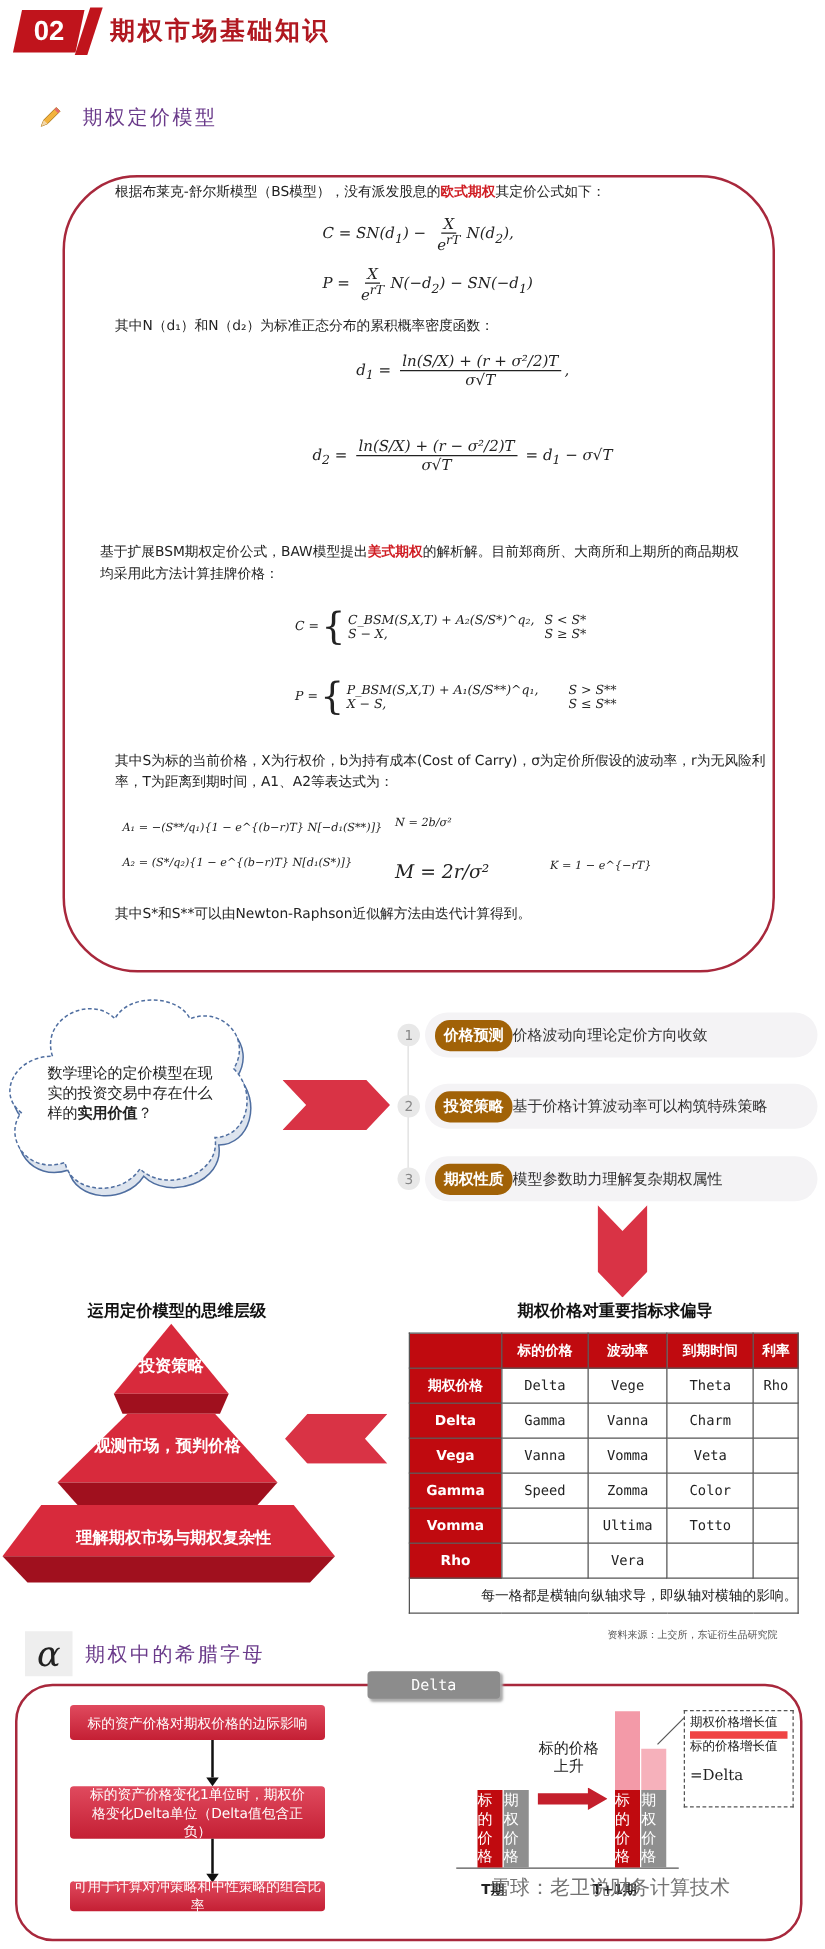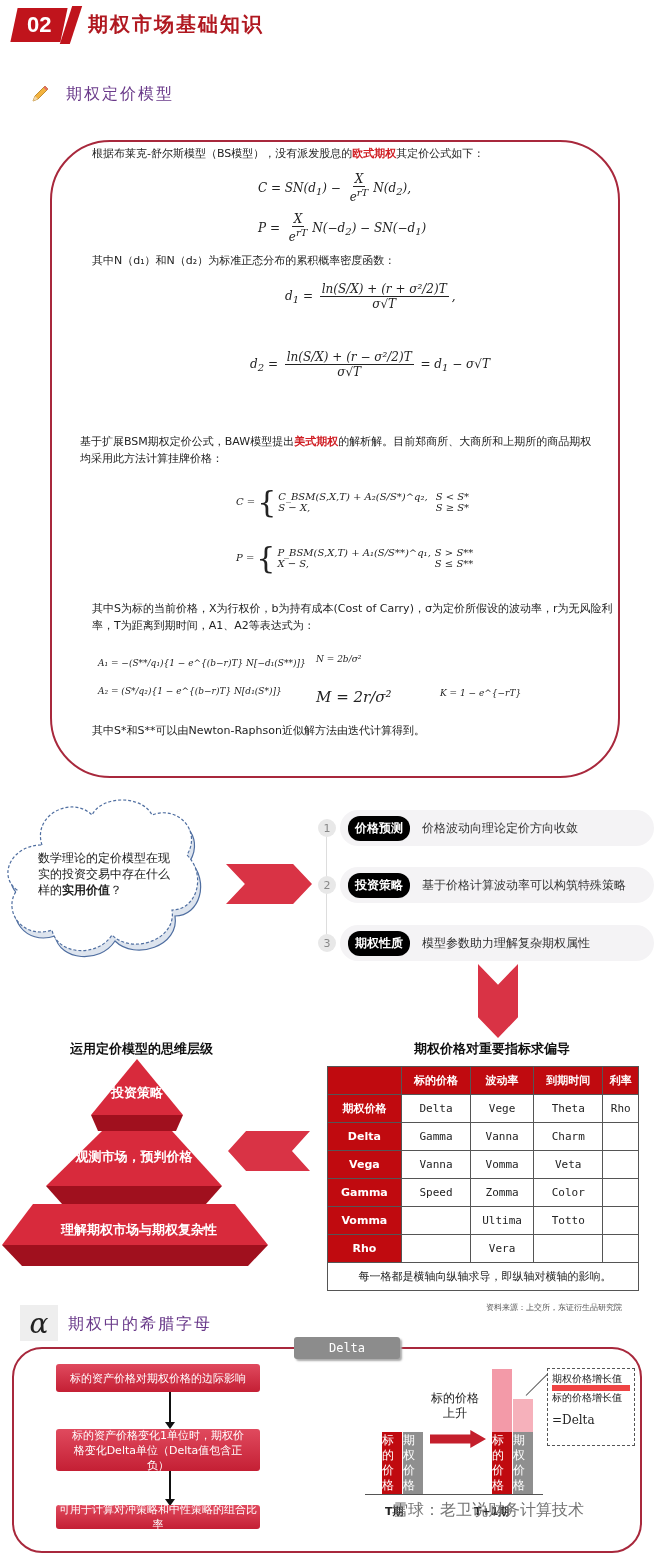--- a/index.html
+++ b/index.html
@@ -17,35 +17,35 @@
 .red{color:#d01e24;font-weight:bold}
 .math{font-family:"DejaVu Serif",serif;font-style:italic;font-size:12px;color:#222;white-space:nowrap}
 .frac{display:inline-flex;flex-direction:column;align-items:center;vertical-align:middle;margin:0 3px}
 .frac .n{border-bottom:1px solid #222;padding:0 2px}
 .frac .d{padding:0 2px}
 
 .cloud{left:2px;top:790px;width:205px;height:170px}
 
 .chev{left:226px;top:864px;width:86px;height:40px;background:#d93345;clip-path:polygon(0 0,78% 0,100% 50%,78% 100%,0 100%,22% 50%)}
 .item{left:340px;width:314px;height:36px;background:#f4f3f5;border-radius:18px;display:flex;align-items:center;padding-left:8px}
-.item .tag{background:#000000;color:#fff;font-size:12px;font-weight:bold;padding:4px 7px;border-radius:12px;margin-right:12px}
+.item .tag{background:#a16207;color:#fff;font-size:12px;font-weight:bold;padding:4px 7px;border-radius:12px;margin-right:0}
 .item .desc{font-size:12px;color:#333}
 .num{left:318px;width:18px;height:18px;border-radius:9px;background:#e8e8e8;color:#888;font-size:11px;display:flex;align-items:center;justify-content:center}
 .vline{left:326px;top:836px;width:1px;height:110px;background:#ddd}
 .down{left:478px;top:964px;width:40px;height:74px;background:#d93345;clip-path:polygon(0 0,50% 28%,100% 0,100% 72%,50% 100%,0 72%)}
 
 .pyr-title{left:70px;top:1040px;font-size:13px;font-weight:bold;color:#111}
 .layer{display:flex;align-items:center;justify-content:center;color:#fff;font-weight:bold;font-size:13px}
 .lchev{left:228px;top:1131px;width:82px;height:40px;background:#d93345;clip-path:polygon(22% 0,100% 0,78% 50%,100% 100%,22% 100%,0 50%)}
 
 .tbl-title{left:414px;top:1040px;font-size:13px;font-weight:bold;color:#111}
 table.gk{position:absolute;left:327px;top:1066px;width:312px;border-collapse:collapse;font-size:11px}
 table.gk td{border:1px solid #555;height:28px;text-align:center;font-family:"DejaVu Sans Mono",monospace;font-size:11px}
 table.gk td.h{background:#c00a0f;color:#fff;font-family:"DejaVu Sans",sans-serif;font-weight:bold}
-table.gk td.note{text-align:center;padding-left:4px;font-family:Liberation Mono, monospace;font-size:11px}
+table.gk td.note{text-align:right;padding-left:4px;font-family:Liberation Mono, monospace;font-size:11px}
 .source{left:486px;top:1302px;font-size:8px;color:#555}
 
 .box2{left:12px;top:1347px;width:630px;height:206px;border:2px solid #a8283c;border-radius:30px}
 .gtab{left:294px;top:1337px;width:106px;height:22px;background:#8c8c8c;color:#fff;font-family:"DejaVu Sans Mono",monospace;font-size:12px;border-radius:3px;display:flex;align-items:center;justify-content:center;box-shadow:2px 2px 2px #aaa}
 .rbar{left:56px;width:204px;background:linear-gradient(#e04a5e,#c41f34);color:#fff;font-size:11px;text-align:center;display:flex;align-items:center;justify-content:center;border-radius:3px;line-height:15px}
 .arr{left:169px;width:2px;background:#111}
 .arrh{left:165px;width:0;height:0;border-left:5px solid transparent;border-right:5px solid transparent;border-top:7px solid #111}
 .vbar{width:20px;color:#fff;font-size:12px;display:flex;flex-direction:column;align-items:center;justify-content:center;line-height:15px}
 </style>
 </head>
@@ -110,21 +110,21 @@
       <div style="display:flex;justify-content:space-between">
           <span>S − X,</span>
           <span>S ≥ S*</span>
         </div>
     </div>
   </div>
 </div>
 <div class="abs math" style="left:236px;top:540px;font-size:10px">
   <div style="display:flex;align-items:center">P = <span style="font-size:30px;font-style:normal;margin:0 2px">{</span>
     <div>
-      <div style="display:flex;gap:4px">
+      <div style="display:flex;gap:24px">
           <span>P_BSM(S,X,T) + A₁(S/S**)^q₁,</span>
           <span>S &gt; S**</span>
         </div>
       <div style="display:flex;justify-content:space-between">
           <span>X − S,</span>
           <span>S ≤ S**</span>
         </div>
     </div>
   </div>
 </div>

